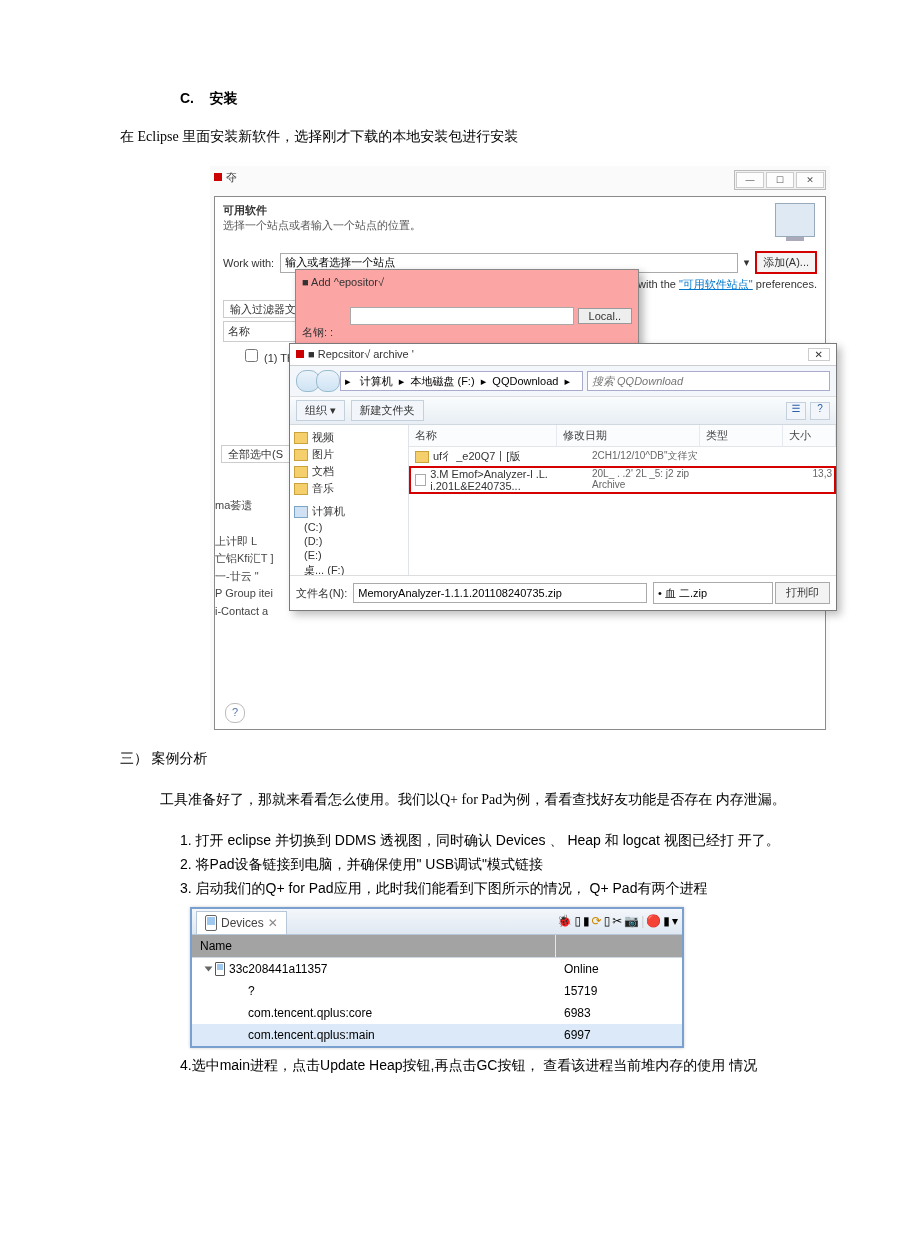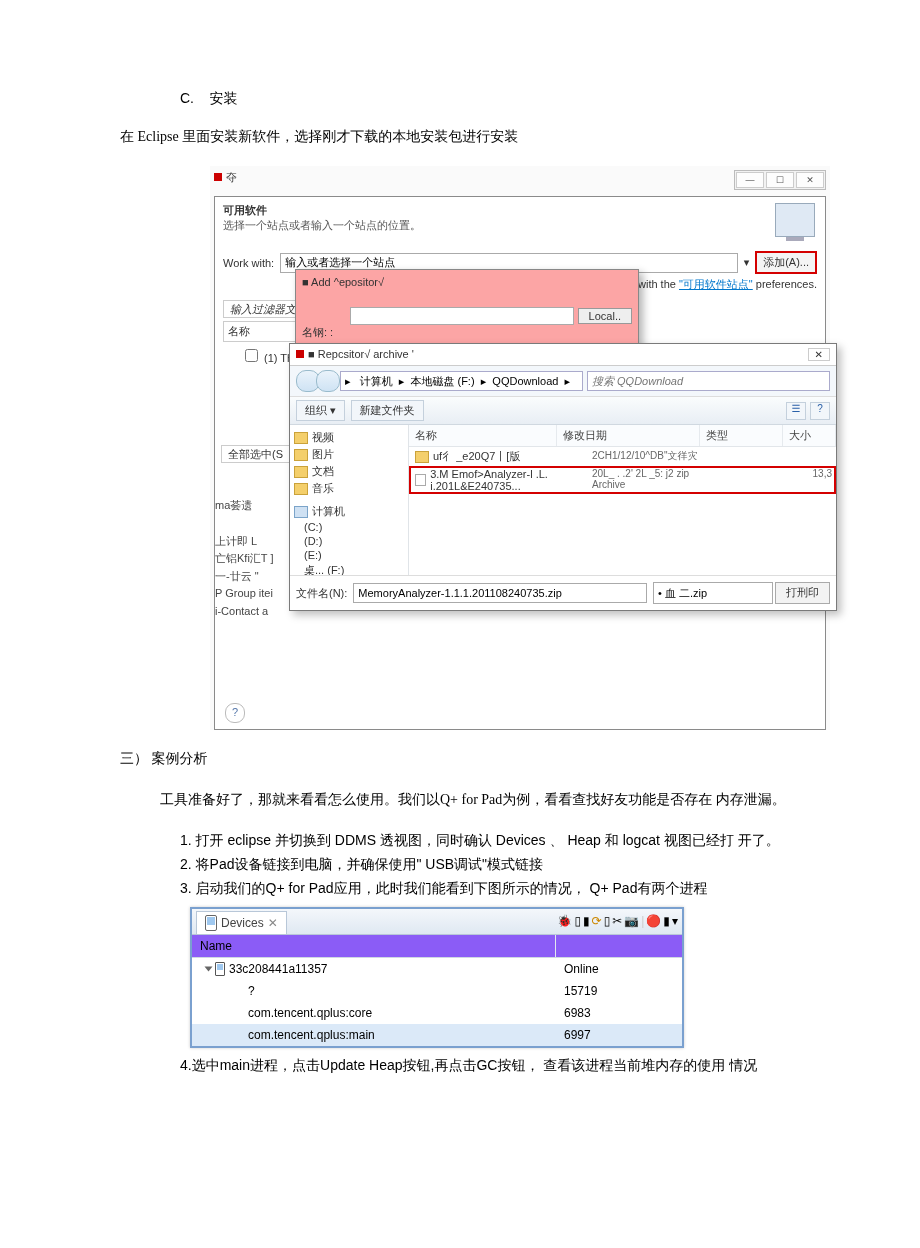--- a/index.html
+++ b/index.html
@@ -8,21 +8,21 @@
     font-family: "Microsoft YaHei", "SimSun", Arial, sans-serif;
     font-size: 14px;
     color: #000;
     background: #fff;
     width: 920px;
   }
   .page {
     padding: 90px 100px 40px 120px;
     box-sizing: border-box;
   }
-  .indent1 { margin-left: 60px; }
+  .indent1 { margin-left: 60px; font-weight: bold; }
   .indent2 { margin-left: 90px; }
   .indent3 { margin-left: 20px; }
   .heading-c {
     font-size: 14px;
     margin-bottom: 6px;
   }
   .line { margin: 18px 0; line-height: 1.6; font-family: Liberation Serif, serif; }
   .figure1 {
     margin: 6px 0 8px 90px;
     border: 0px solid #999;
@@ -145,21 +145,21 @@
   .dev-tab {
     display:flex; align-items:center; gap:4px;
     border:1px solid #b8c7d8; border-bottom:none;
     padding:3px 8px; background:#fff; margin:2px 0 0 4px;
     font-size:12px; color:#444;
   }
   .phone-ic{width:10px;height:14px;border:1px solid #666;border-radius:2px;position:relative;}
   .phone-ic::after{content:"";position:absolute;top:1px;left:1px;right:1px;height:8px;background:#9fc8ef;}
   .dev-icons { margin-left:auto; display:flex; gap:2px; padding-right:4px; align-items:center;}
   .dev-icons span{ font-size:12px;}
-  .dev-header{ display:flex; border-bottom:1px solid #cfd8e2; background:#8b5cf6; font-size:12px;}
+  .dev-header{ display:flex; border-bottom:1px solid #cfd8e2; background:#a3a3a3; font-size:12px;}
   .dev-header div{ padding:4px 8px;}
   .dh-name{flex:1; border-right:1px solid #e2e8ee;}
   .dh-stat{width:110px;}
   .dev-row{display:flex; font-size:12px;}
   .dev-row div{padding:4px 8px;}
   .dr-name{flex:1; display:flex; align-items:center; gap:4px;}
   .dr-stat{width:110px;}
   .dev-row.hi{ background:#dbe9f8;}
   .tri{width:0;height:0;border-top:4px solid transparent;border-bottom:4px solid transparent;border-left:5px solid #666;display:inline-block;}
   .phone-sm{width:8px;height:12px;border:1px solid #555;border-radius:1px;position:relative;}
@@ -197,21 +197,21 @@
         <span>▾</span>
         <span class="redbtn">添加(A)...</span>
       </div>
       <div style="text-align:right; margin-top:3px;">
         <span>⎯ ⎯ ⎯ ng with the </span>
         <span class="pref-link">"可用软件站点"</span>
         <span> preferences.</span>
       </div>
 
       <div style="margin-top:10px;">
-        <span style="border:1px solid #ccc; padding:2px 6px;font-style:italic;">输入过滤器文</span>
+        <span style="border:1px solid #ccc; padding:2px 6px;">输入过滤器文</span>
       </div>
       <div style="border:1px solid #ccc; margin-top:4px; padding:2px 4px; width:70px;">名称</div>
       <div style="padding:4px 0 0 18px;">
         <input type="checkbox" style="">
         <span>(1) The</span>
       </div>
 
       <div style="position:absolute; left:6px; top:250px;">
         <span style="border:1px solid #ccc; padding:2px 6px;">全部选中(S</span>
       </div>

